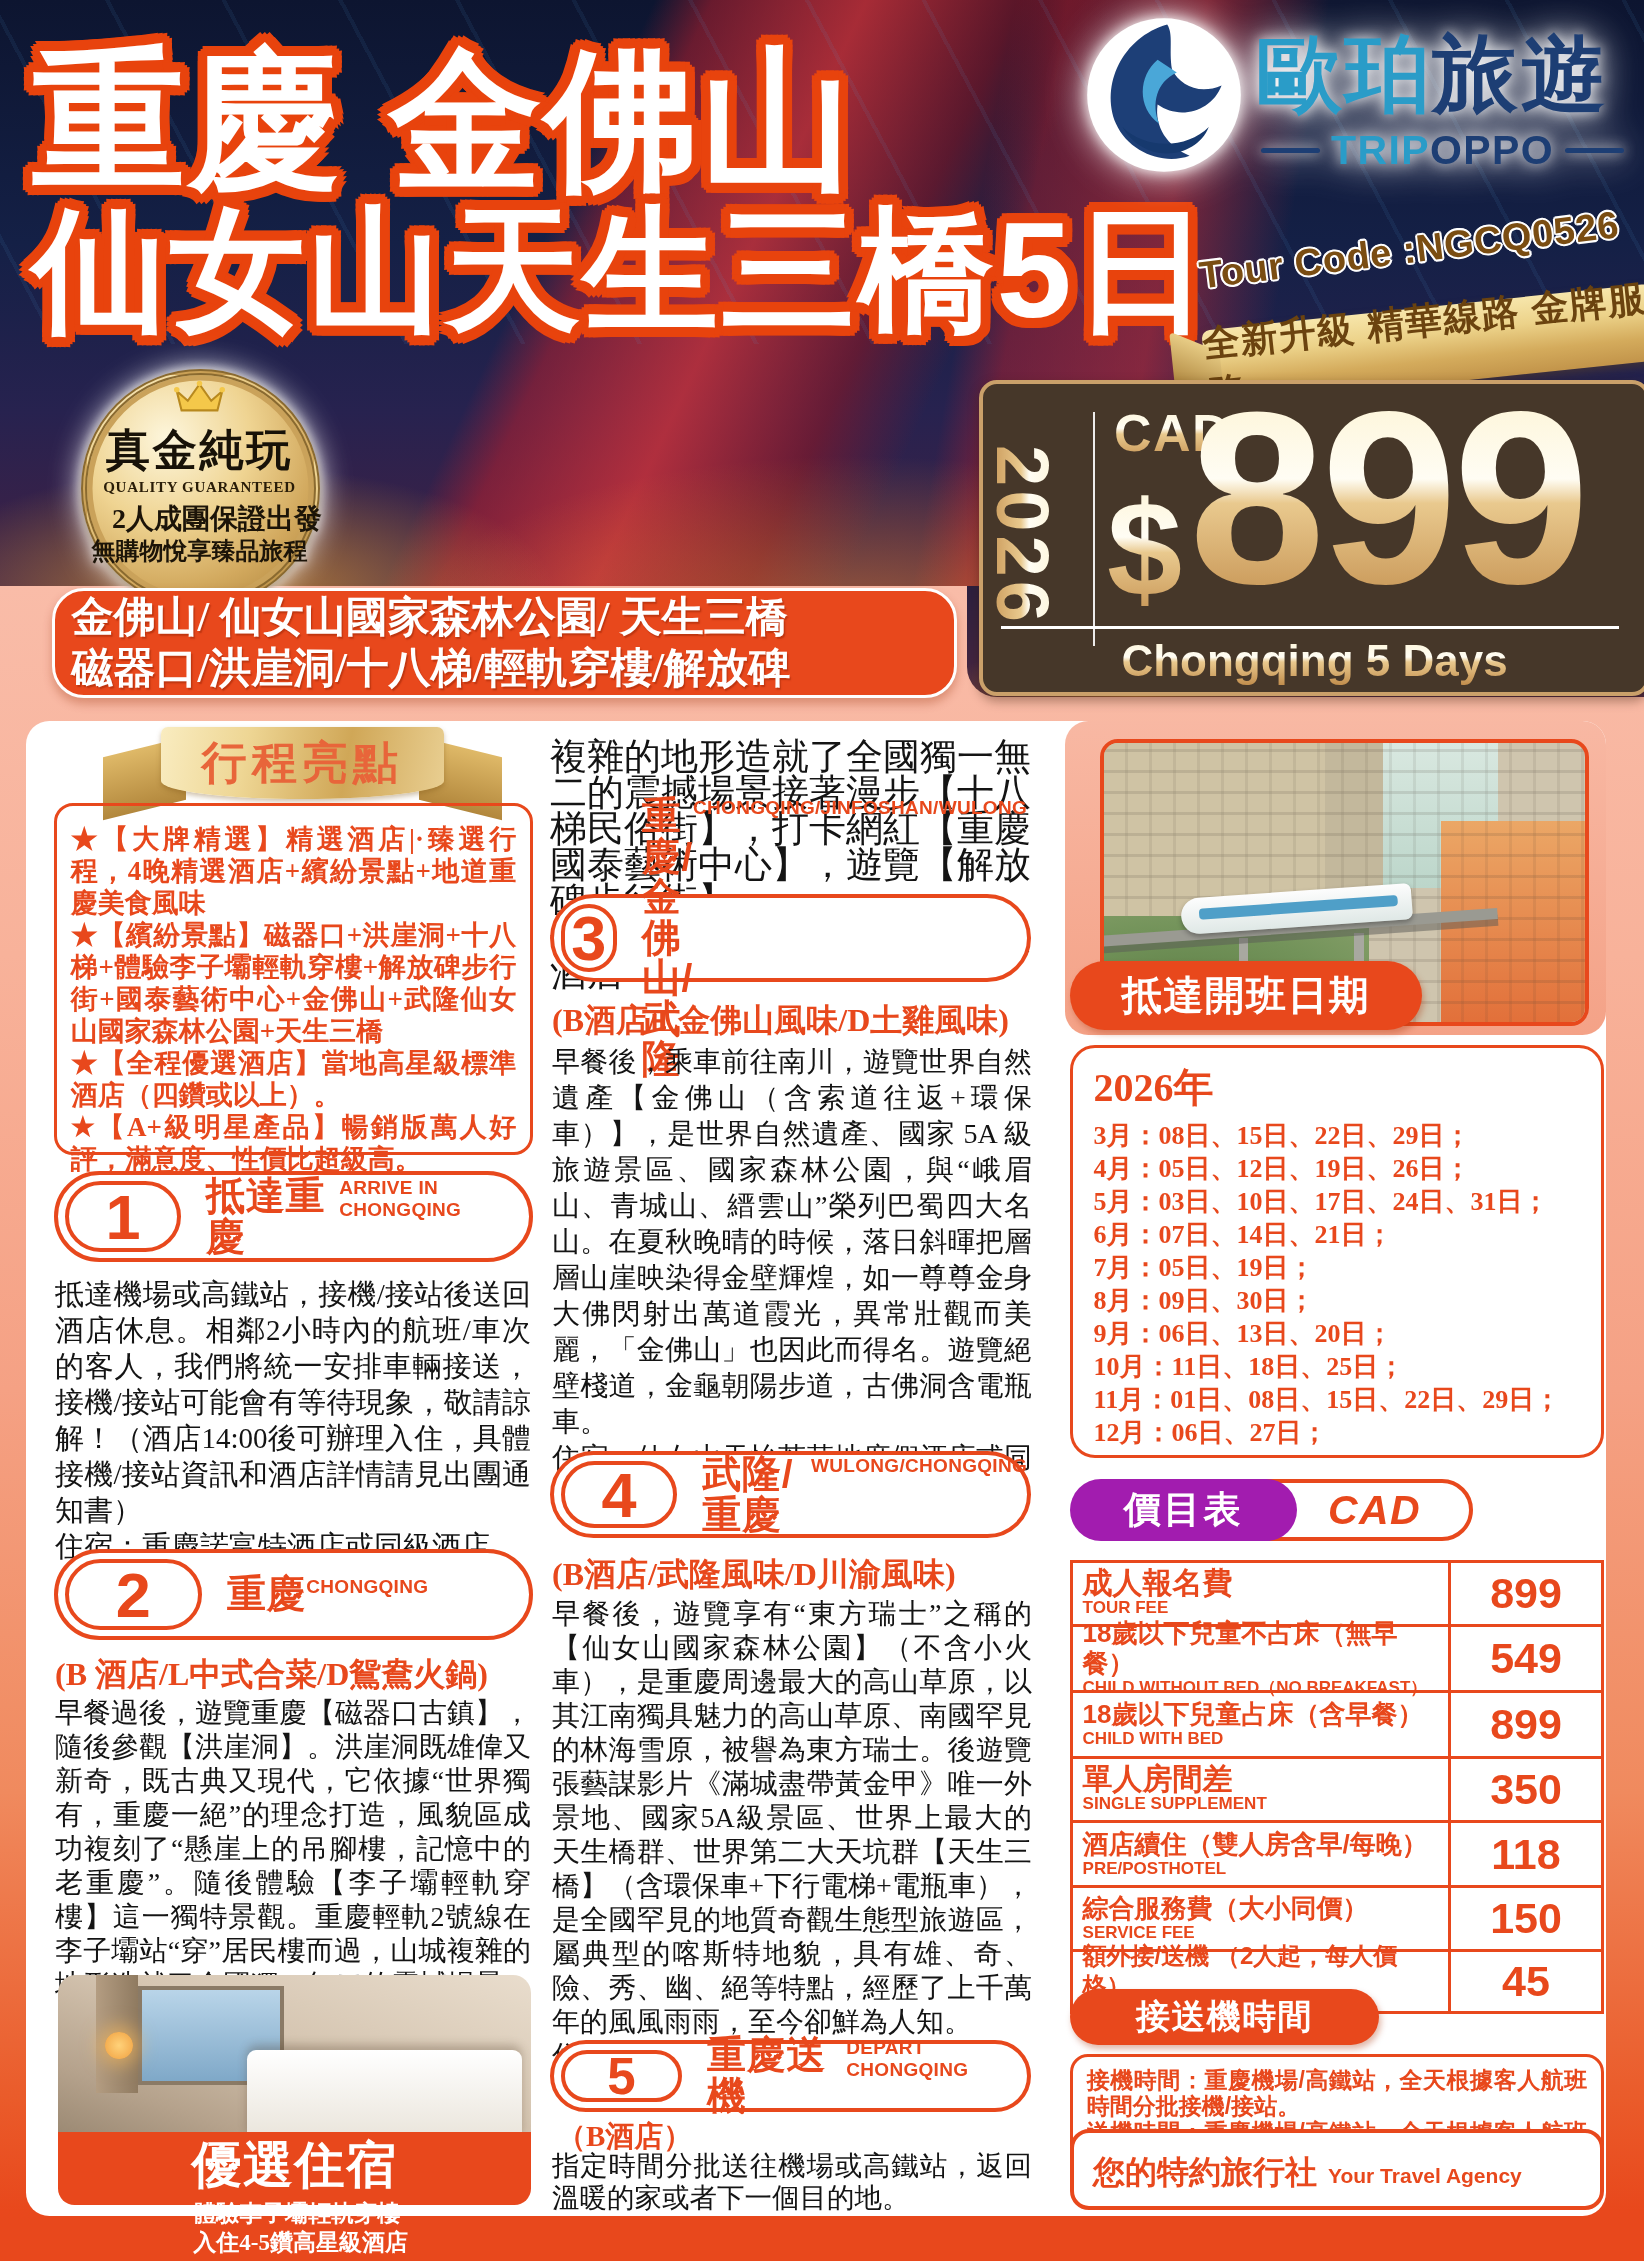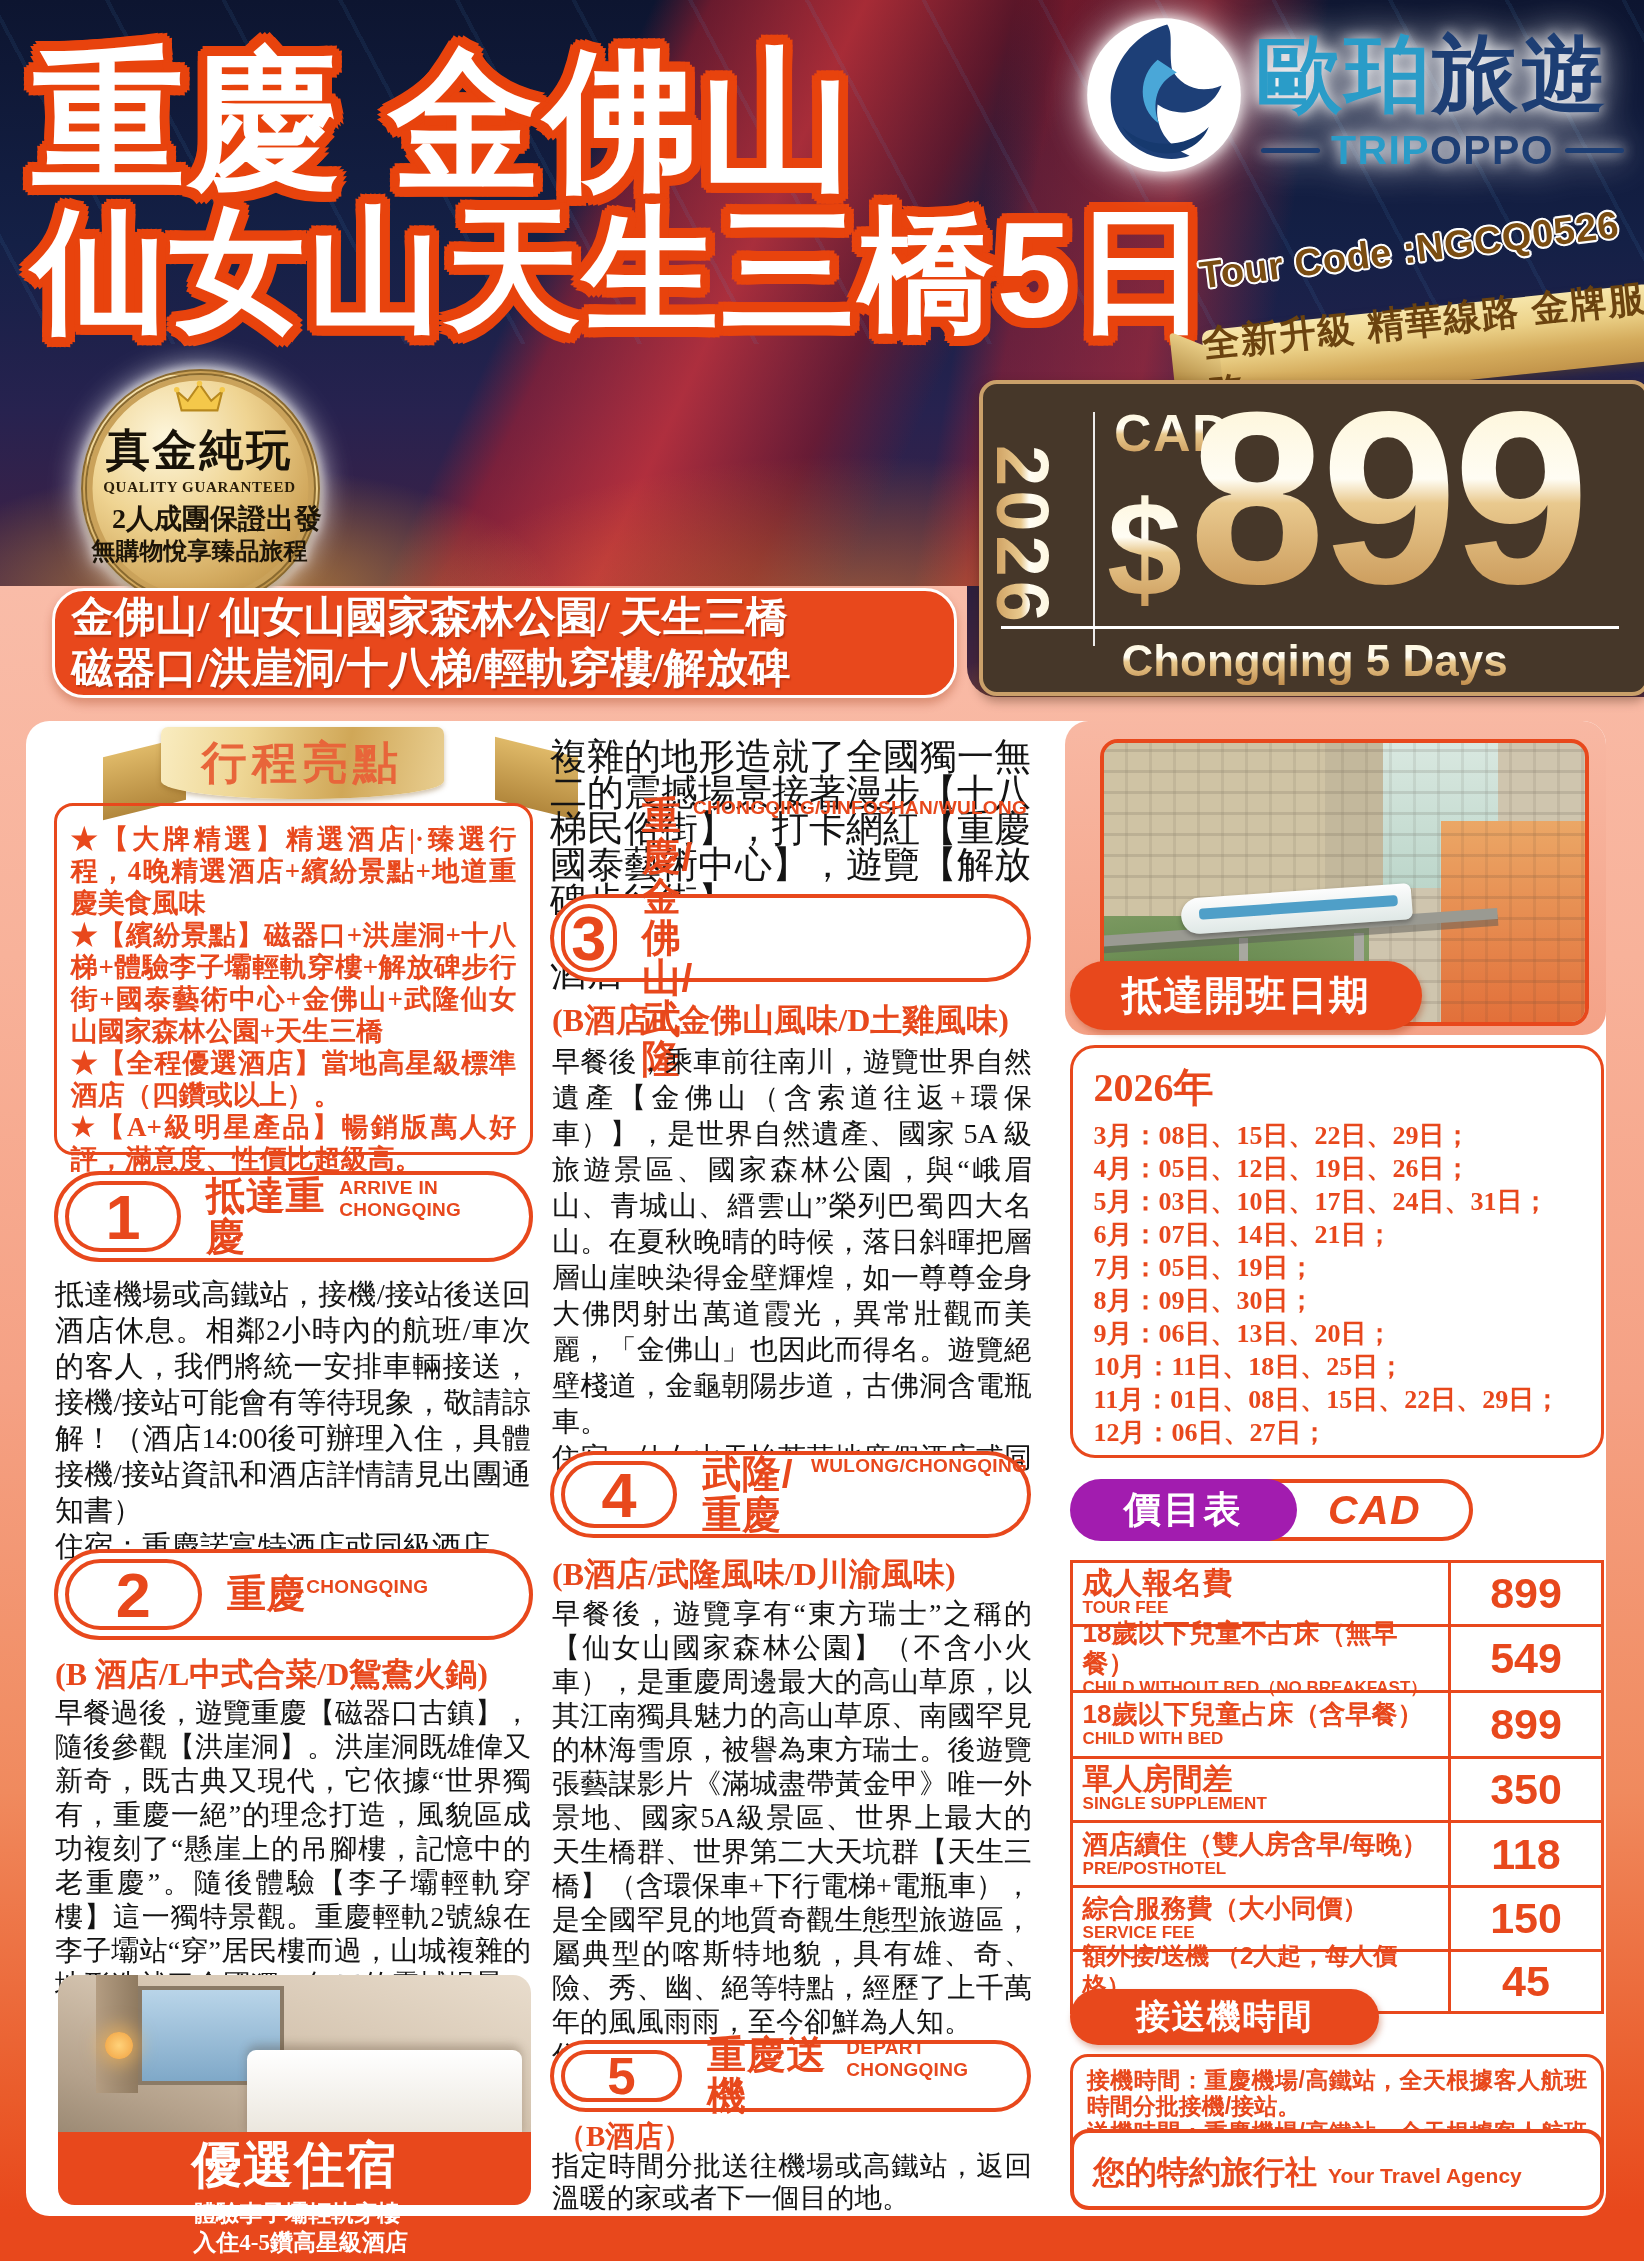--- a/index.html
+++ b/index.html
@@ -89,21 +89,21 @@
     display:flex;flex-direction:column;justify-content:center;padding-left:16.5px;box-sizing:border-box;
     font-family:"Liberation Serif","DejaVu Serif",serif;}
   .heropill .hl{font-size:42px;line-height:51px;letter-spacing:0px;text-shadow:1.4px 2.1px 1.4px rgba(140,30,0,.45);}
 
   
   .maincard{left:26px;top:721px;width:1580px;height:1495px;background:#fff;border-radius:23.4px;}
   .salmonpanel{left:1065px;top:721px;width:541px;height:314px;border-radius:23.4px;
     background:linear-gradient(180deg,#f8b8a3,#f4a287);}
 
   
-  .hlban{left:103px;top:726px;width:475px;height:89px;}
+  .hlban{left:103px;top:726px;width:399px;height:89px;}
   .hlban .side{position:absolute;top:20.6px;width:83px;height:63px;background:linear-gradient(180deg,#dfb968,#b2873c);}
   .hlban .sl{left:0;transform:skewY(-14deg);} .hlban .sr{right:0;transform:skewY(14deg);}
   .hlban .mid{position:absolute;left:58px;top:1.4px;width:283px;height:72px;border-radius:6.9px 6.9px 50% 50%/6.9px 6.9px 18px 18px;
     background:linear-gradient(100deg,#f9ecc0,#eed694 30%,#d0a757 65%,#e9cf92 100%);
     display:flex;align-items:center;justify-content:center;box-shadow:0 2.8px 5.5px rgba(120,80,20,.35);}
   .hlban .mid span{font-size:45px;font-weight:900;color:#e8653a;letter-spacing:5.5px;}
 
   .hlbox{left:54px;top:803px;width:479px;height:352px;border:3.4px solid #e8481c;border-radius:19px;
     box-sizing:border-box;padding:16.5px 13.8px;color:#e8481c;
     font-family:"Liberation Serif","DejaVu Serif",serif;font-weight:700;}

